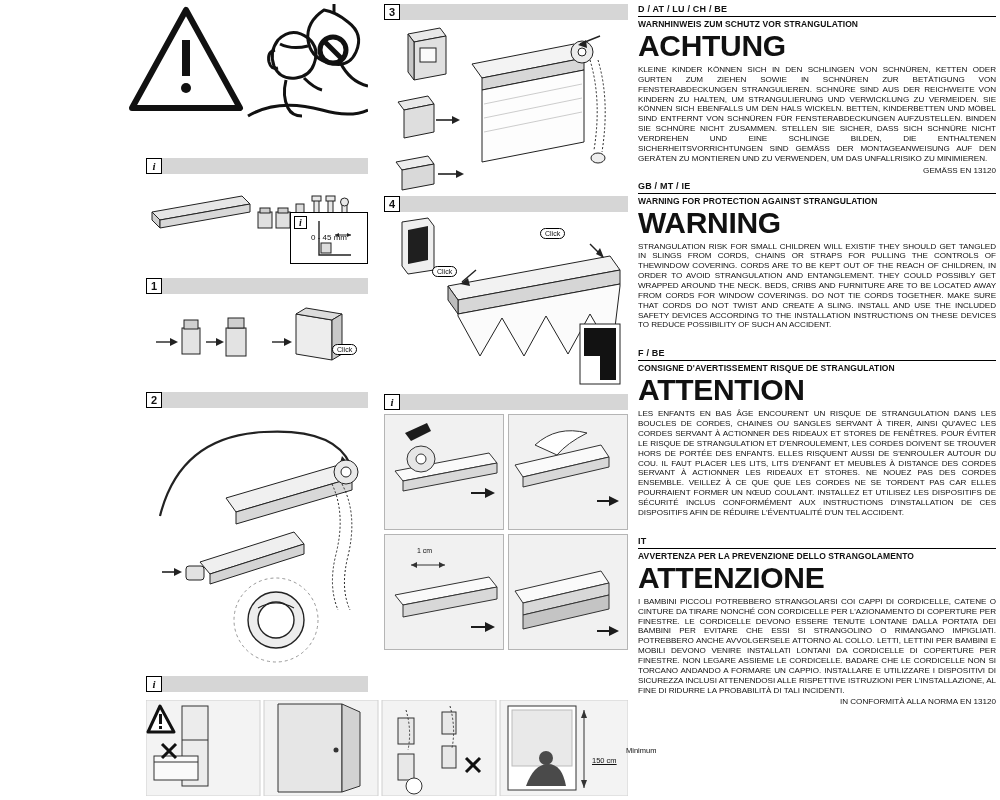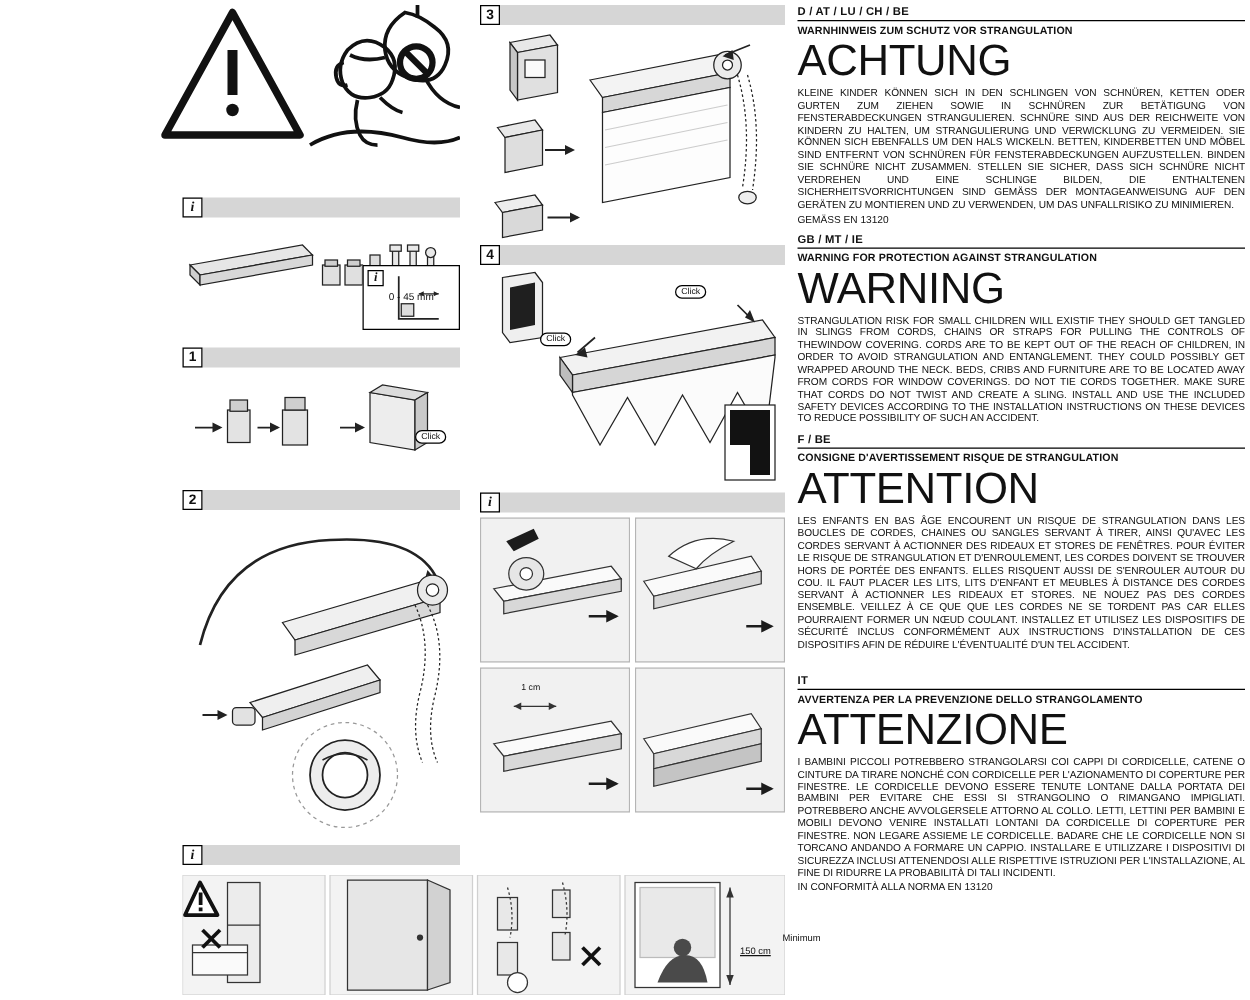--- a/index.html
+++ b/index.html
@@ -65,38 +65,38 @@
     margin: 2px 0 2px 0;
   }
   .sub-title {
     font-size: 8.5px;
     font-weight: bold;
     text-transform: uppercase;
     letter-spacing: .1px;
     margin: 0 0 2px 0;
   }
   .big-title {
-    font-size: 35px;
-    font-weight: normal;
+    font-size: 30px;
+    font-weight: bold;
     letter-spacing: -.3px;
     line-height: 1;
     margin: 0 0 4px 0;
   }
   .body-text {
     font-size: 8.1px;
     line-height: 1.22;
     text-transform: uppercase;
     letter-spacing: -0.05px;
     text-align: justify;
     margin: 0;
   }
   .norm {
     font-size: 8.1px;
     text-transform: uppercase;
-    text-align: left;
+    text-align: right;
     margin: 2px 0 0 0;
   }
 
   .click-badge {
     position: absolute;
     font-size: 7px;
     border: 1px solid #000;
     border-radius: 8px;
     padding: 1px 4px;
     background: #fff;
@@ -457,21 +457,21 @@
 
     <div style="margin-bottom:6px;">
       <div class="lang-code">D / AT / LU / CH / BE</div>
       <hr class="hr">
       <div class="sub-title">Warnhinweis zum Schutz vor Strangulation</div>
       <div class="big-title">ACHTUNG</div>
       <p class="body-text">Kleine Kinder können sich in den Schlingen von Schnüren, Ketten oder Gurten zum Ziehen sowie in Schnüren zur Betätigung von Fensterabdeckungen strangulieren. Schnüre sind aus der Reichweite von Kindern zu halten, um Strangulierung und Verwicklung zu vermeiden. Sie können sich ebenfalls um den Hals wickeln. Betten, Kinderbetten und Möbel sind entfernt von Schnüren für Fensterabdeckungen aufzustellen. Binden Sie Schnüre nicht zusammen. Stellen Sie sicher, dass sich Schnüre nicht verdrehen und eine Schlinge bilden, die enthaltenen Sicherheitsvorrichtungen sind gemäss der Montageanweisung auf den Geräten zu montieren und zu verwenden, um das Unfallrisiko zu minimieren.</p>
       <p class="norm">Gemäss EN 13120</p>
     </div>
 
-    <div style="margin-bottom:6px;">
+    <div style="margin-bottom:18px;">
       <div class="lang-code">GB / MT / IE</div>
       <hr class="hr">
       <div class="sub-title">Warning for protection against strangulation</div>
       <div class="big-title">WARNING</div>
       <p class="body-text">Strangulation risk for small children will existif they should get tangled in slings from cords, chains or straps for pulling the controls of thewindow covering. Cords are to be kept out of the reach of children, in order to avoid strangulation and entanglement. They could possibly get wrapped around the neck. Beds, cribs and furniture are to be located away from cords for window coverings. Do not tie cords together. Make sure that cords do not twist and create a sling. Install and use the included safety devices according to the installation instructions on these devices to reduce possibility of such an accident.</p>
     </div>
 
     <div style="margin-bottom:18px;">
       <div class="lang-code">F / BE</div>
       <hr class="hr">

